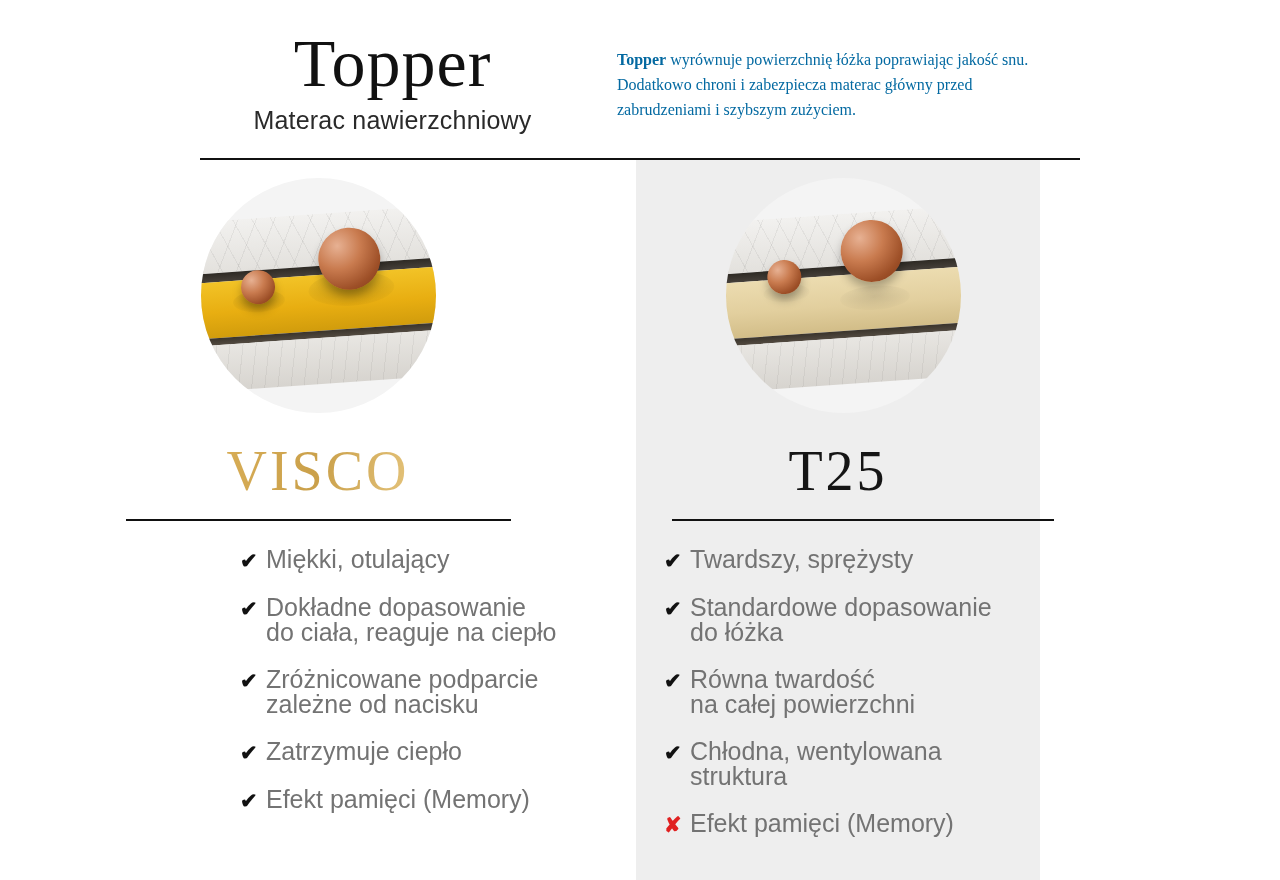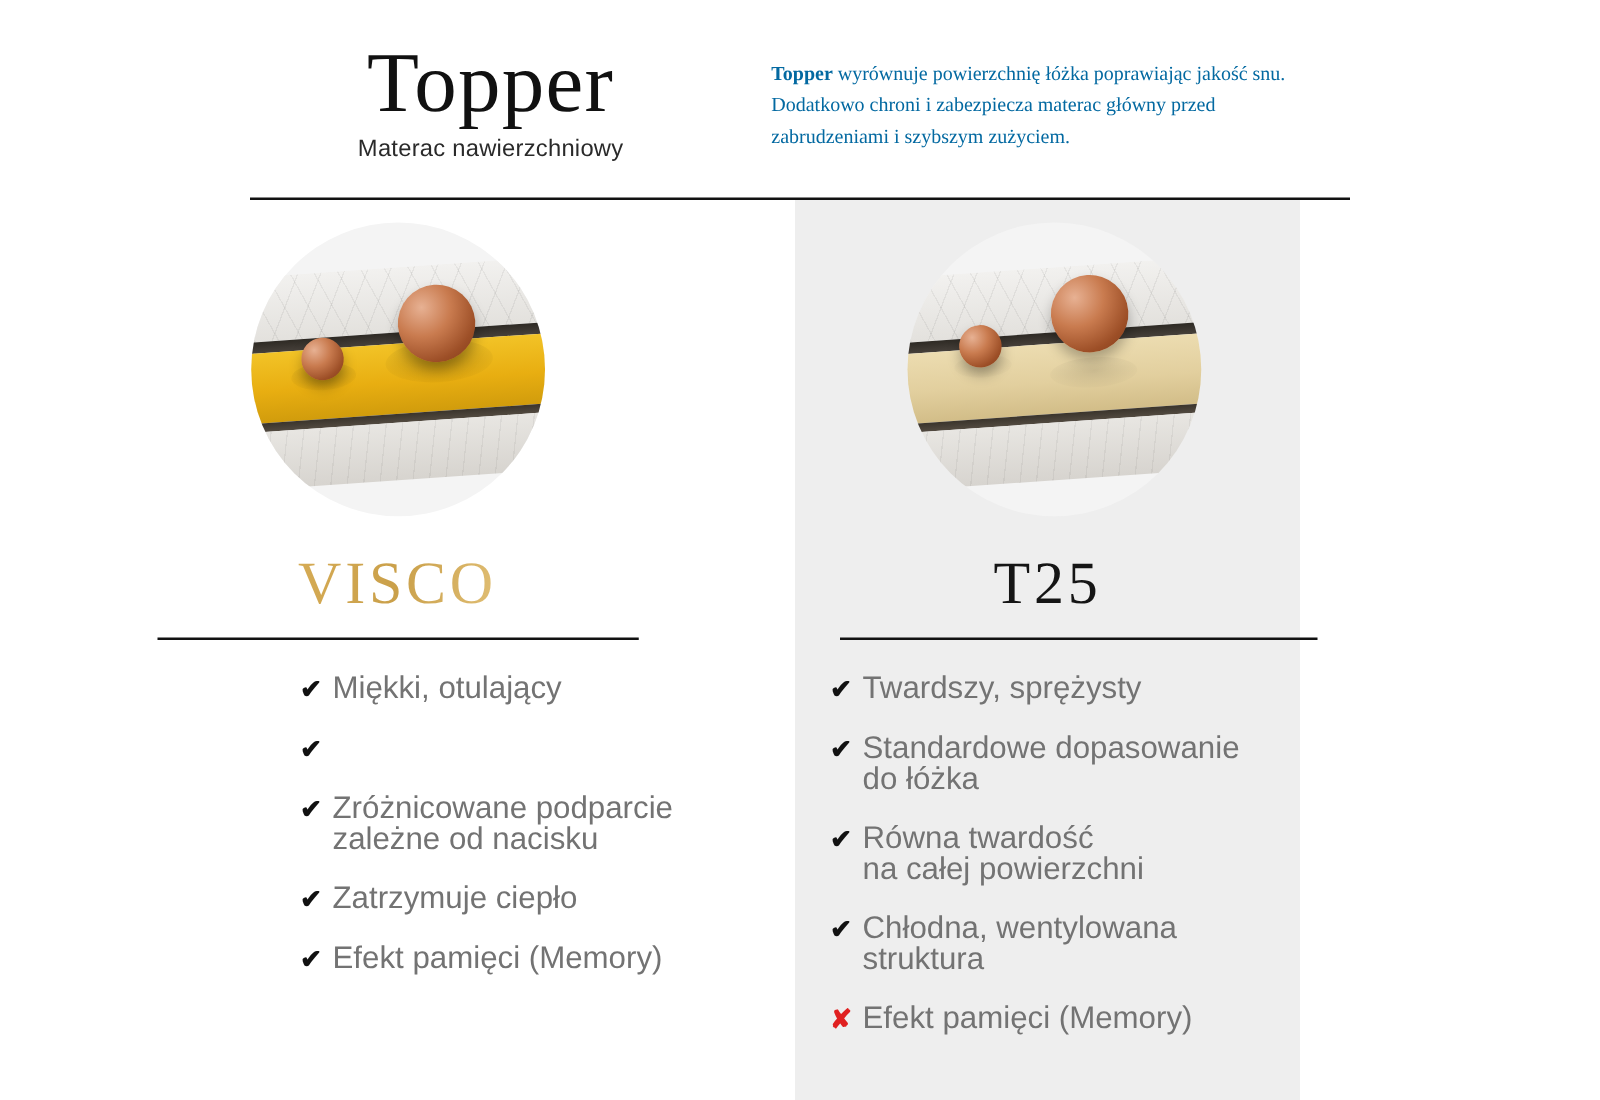--- a/index.html
+++ b/index.html
@@ -33,21 +33,21 @@
   .main-title {
     font-family: "Liberation Serif", serif;
     font-size: 68px;
     line-height: 74px;
     letter-spacing: 1px;
     font-weight: 400;
     color: #111;
     margin: 0;
   }
   .subtitle {
-    font-size: 19px;
+    font-size: 25px;
     color: #2a2a2a;
     margin-top: 6px;
     letter-spacing: 0.2px;
   }
   .intro {
     flex: 1;
     font-size: 16px;
     line-height: 25px;
     color: #0369a1;
     padding-top: 8px;
@@ -179,21 +179,21 @@
   .dent {
     position: absolute;
     border-radius: 50%;
     background: radial-gradient(ellipse at 50% 45%, rgba(0,0,0,0.20), rgba(0,0,0,0.03) 70%, rgba(0,0,0,0) 100%);
   }
 
   
   .model {
     text-align: center;
     font-family: "Liberation Serif", serif;
-    font-size: 48px;
+    font-size: 56px;
     letter-spacing: 3px;
     margin-top: 26px;
   }
   .model.visco {
     background: linear-gradient(100deg,#b07a2a 0%, #e0b55e 25%, #caa04a 50%, #f0d391 72%, #b5802f 100%);
     -webkit-background-clip: text;
     background-clip: text;
     color: transparent;
   }
   .model.t25 { color: #151515; }
@@ -273,20 +273,22 @@
     </div>
     <div class="model visco">VISCO</div>
     <div class="rule left"></div>
     <ul class="features left">
       <li>
         <span class="mark">✔</span>
         <span class="ftext">Miękki, otulający</span>
       </li>
       <li>
         <span class="mark">✔</span>
+        <span class="ftext">Dokładne dopasowanie
+do ciała, reaguje na ciepło</span>
       </li>
       <li>
         <span class="mark">✔</span>
         <span class="ftext">Zróżnicowane podparcie
 zależne od nacisku</span>
       </li>
       <li>
         <span class="mark">✔</span>
         <span class="ftext">Zatrzymuje ciepło</span>
       </li>

